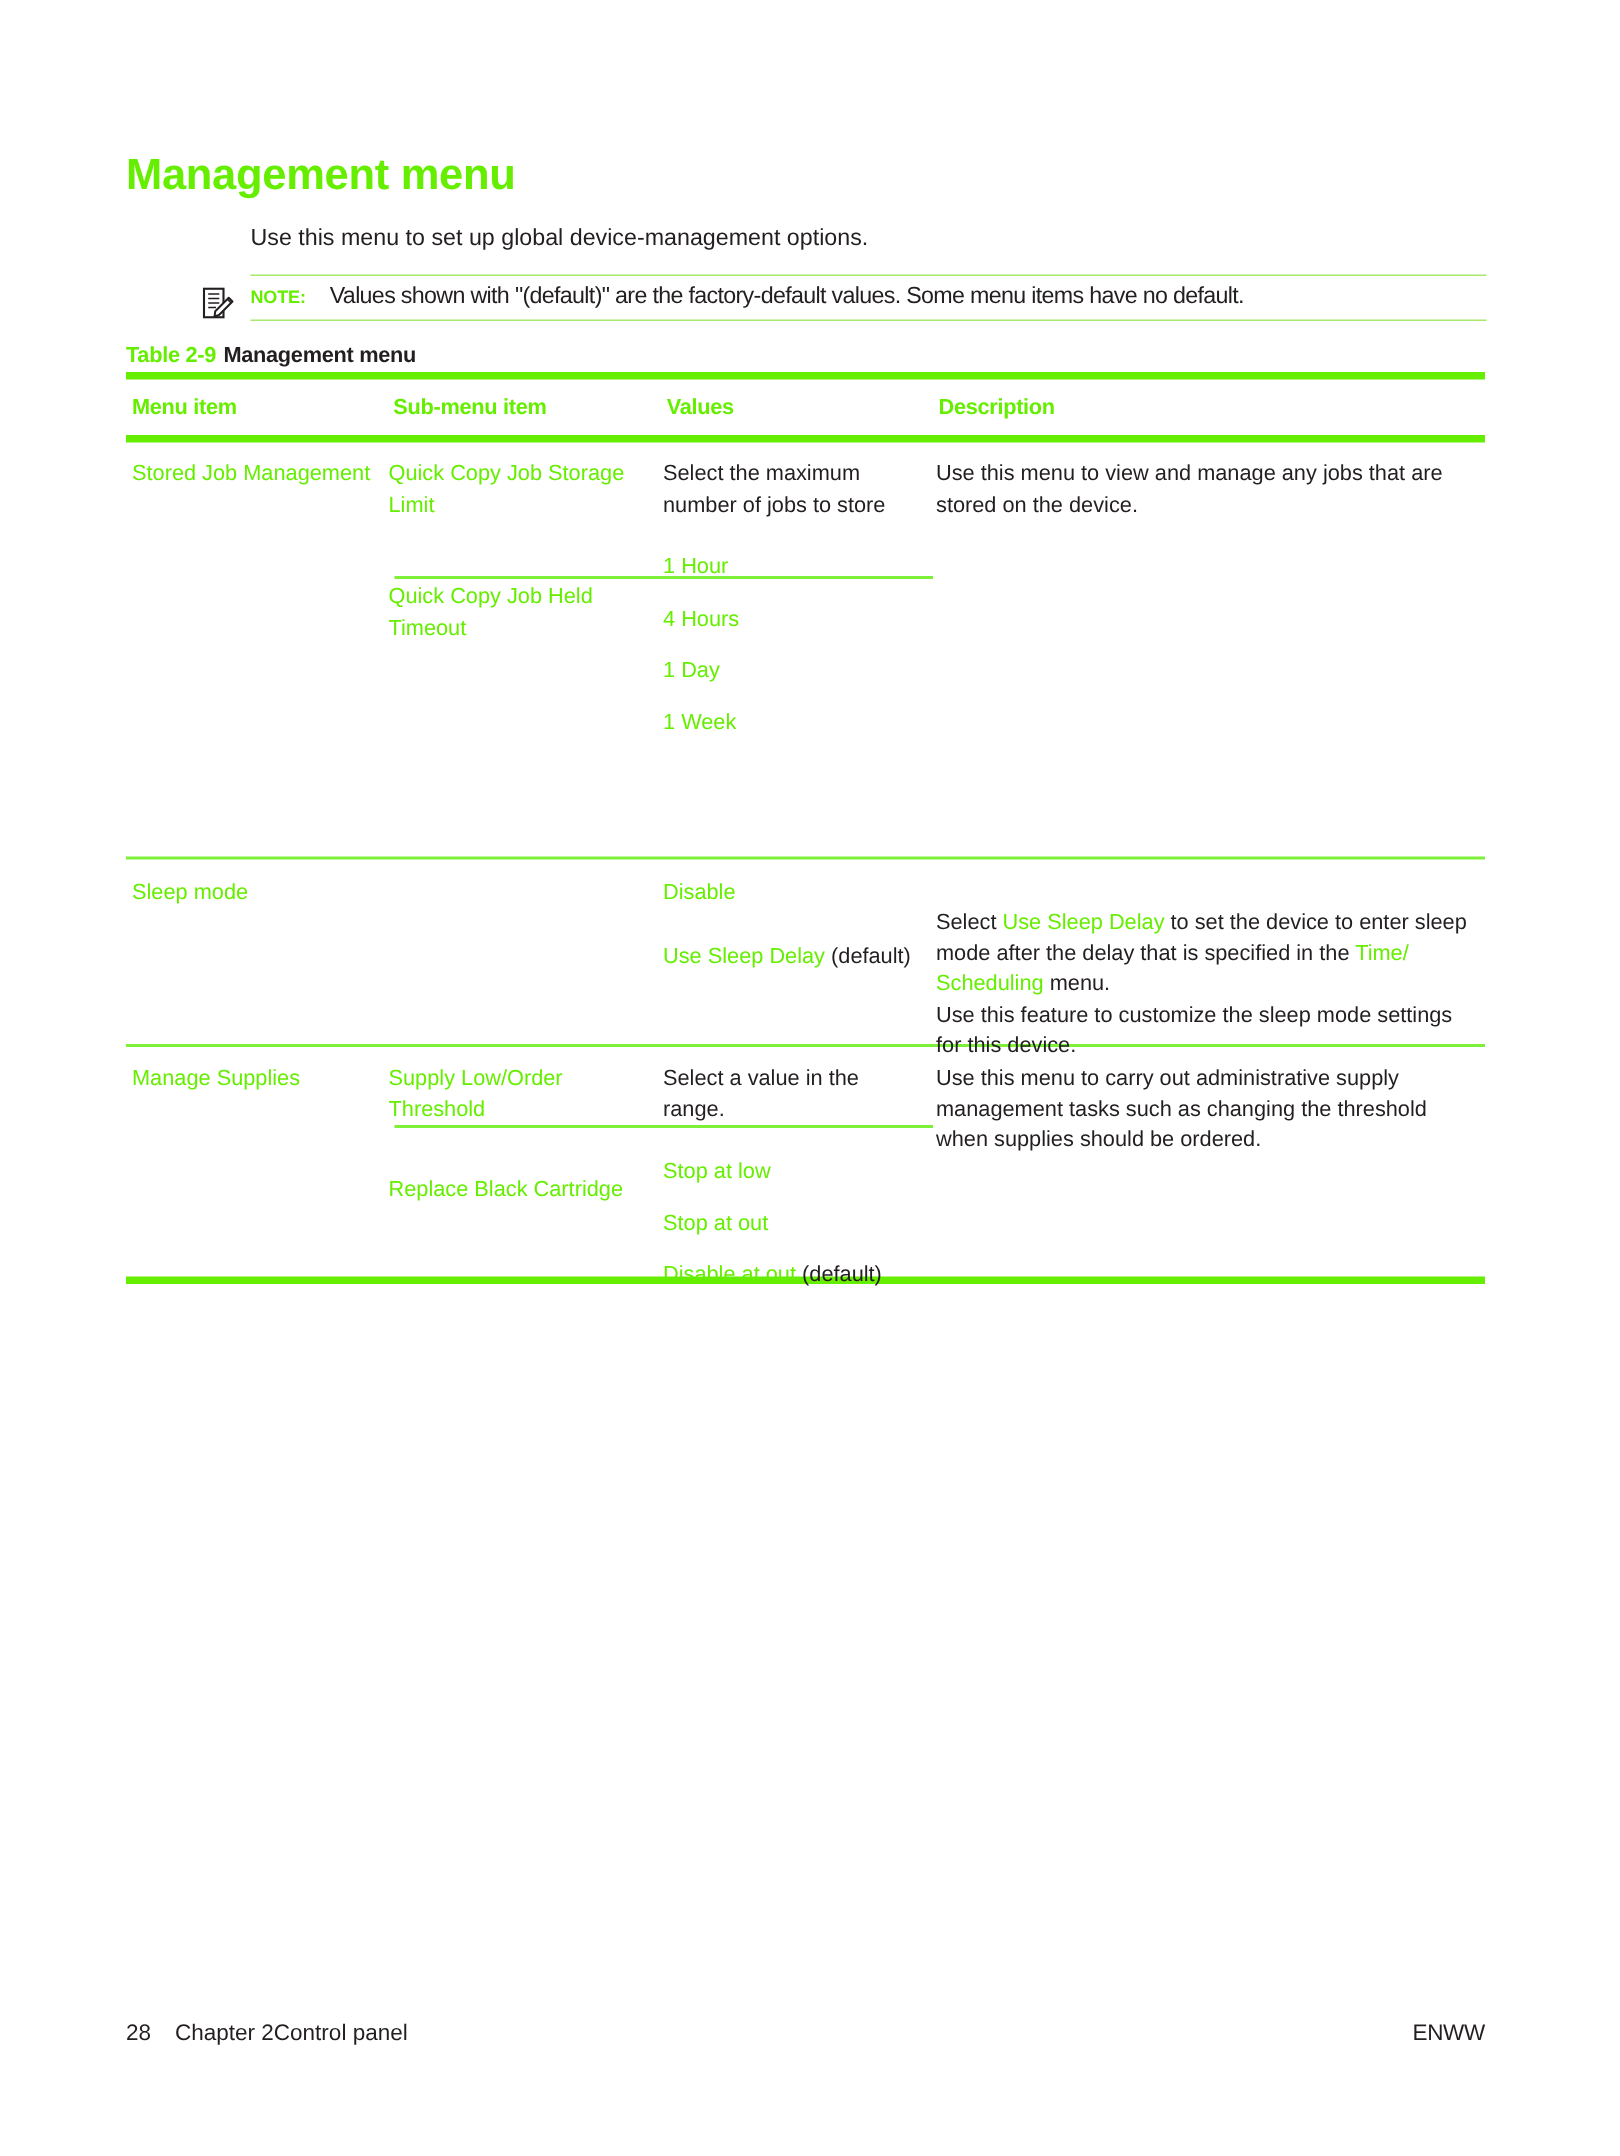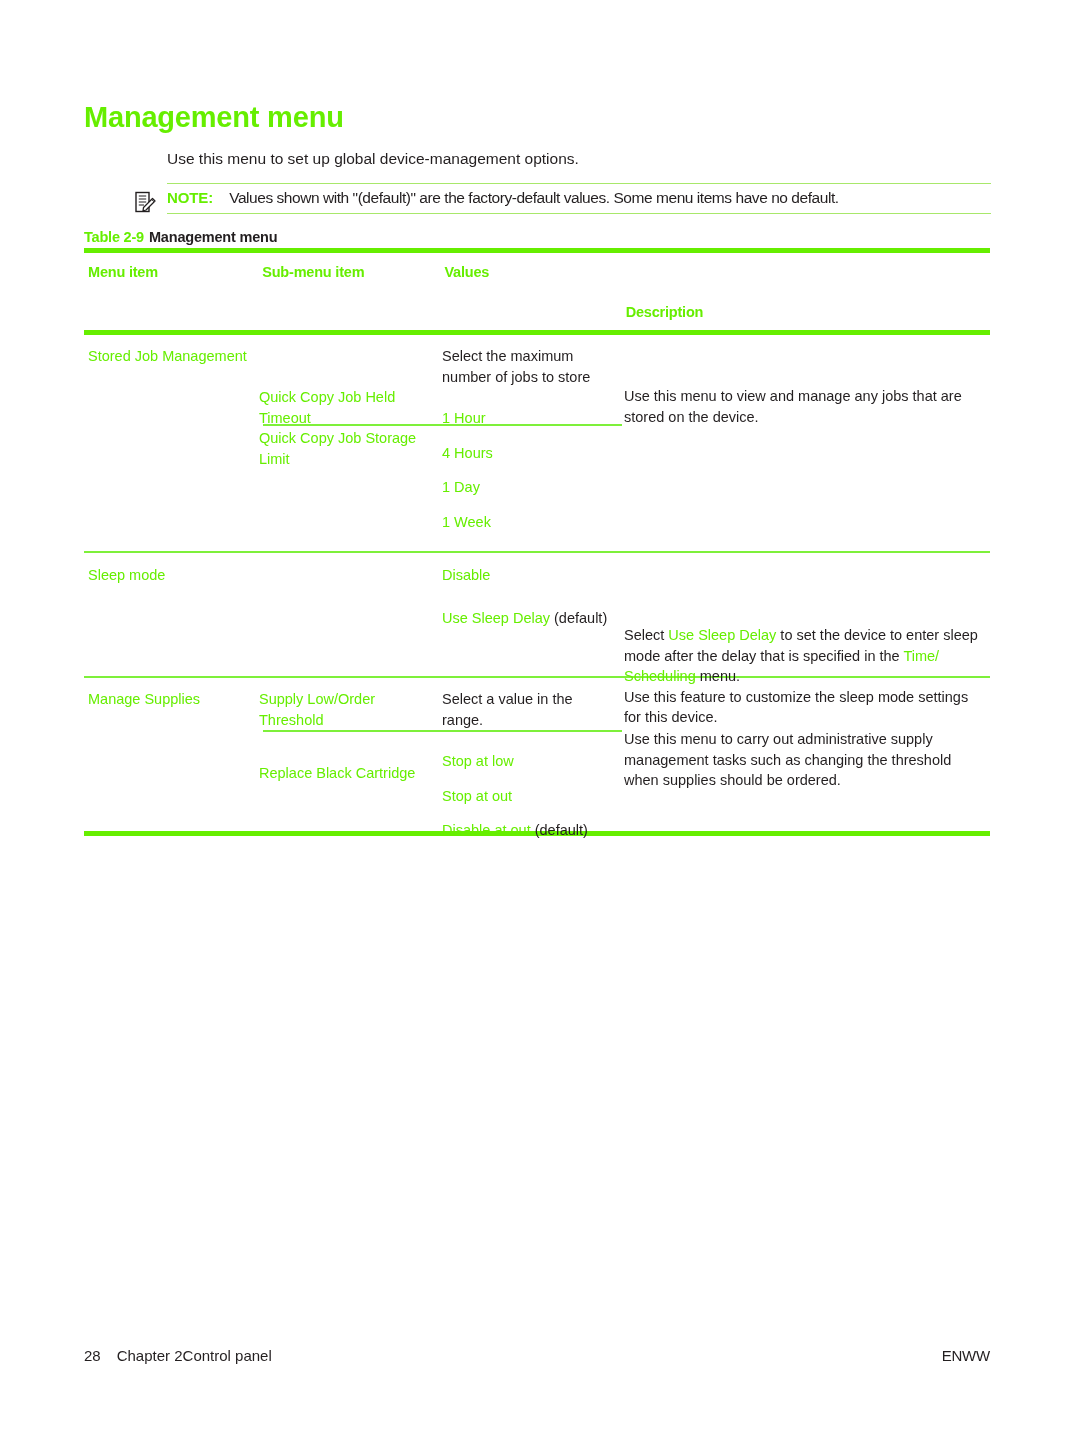--- a/index.html
+++ b/index.html
@@ -67,21 +67,21 @@
     height: 24px;
   }
   .note-row {
     display: flex;
     align-items: baseline;
     white-space: nowrap;
   }
   .note-label {
     color: #66ee00;
     font-weight: bold;
-    font-size: 15px;
+    font-size: 12px;
     margin-right: 16px;
     letter-spacing: -0.1px;
   }
   .note-text {
     font-size: 15.5px;
     color: #231f20;
     letter-spacing: -0.45px;
   }
 
   
@@ -127,21 +127,21 @@
     position: absolute;
   }
 
   .trow {
     position: relative;
     display: flex;
   }
   .c-menu   { width: 175px; box-sizing: border-box; padding-right: 8px; }
   .c-sub    { width: 183px; box-sizing: border-box; padding-right: 10px; }
   .c-val    { width: 182px; box-sizing: border-box; padding-right: 10px; }
-  .c-desc   { width: 366px; box-sizing: border-box; padding-right: 4px; margin-top: 40px; }
+  .c-desc   { width: 366px; box-sizing: border-box; padding-right: 4px; }
 
   .hdr {
     padding: 11px 0 10px 4px;
     color: #66ee00;
     font-weight: bold;
     font-size: 14.5px;
     letter-spacing: -0.2px;
   }
   .hdr .c-menu, .hdr .c-sub, .hdr .c-val, .hdr .c-desc { padding-top: 0; }
 
@@ -210,26 +210,26 @@
 
     <div class="trow hdr">
       <div class="c-menu">Menu item</div>
       <div class="c-sub">Sub-menu item</div>
       <div class="c-val">Values</div>
       <div class="c-desc">Description</div>
     </div>
 
     <div class="rule-thick"></div>
 
-    <div class="body-row" style="height:216px;">
+    <div class="body-row" style="height:276px;">
       <div class="trow" style="padding-top:11px;">
         <div class="c-menu cellpad cell g">Stored Job Management</div>
         <div class="c-sub">
+          <div class="cell g">Quick Copy Job Storage Limit</div>
           <div class="cell g" style="margin-top:41px;">Quick Copy Job Held Timeout</div>
-          <div class="cell g">Quick Copy Job Storage Limit</div>
         </div>
         <div class="c-val">
           <div class="cell blk">Select the maximum number of jobs to store</div>
           <div class="cell g" style="margin-top:21px;">1 Hour</div>
           <div class="cell g" style="margin-top:14px;">4 Hours</div>
           <div class="cell g" style="margin-top:14px;">1 Day</div>
           <div class="cell g" style="margin-top:14px;">1 Week</div>
         </div>
         <div class="c-desc cell blk">Use this menu to view and manage any jobs that are stored on the device.</div>
       </div>

